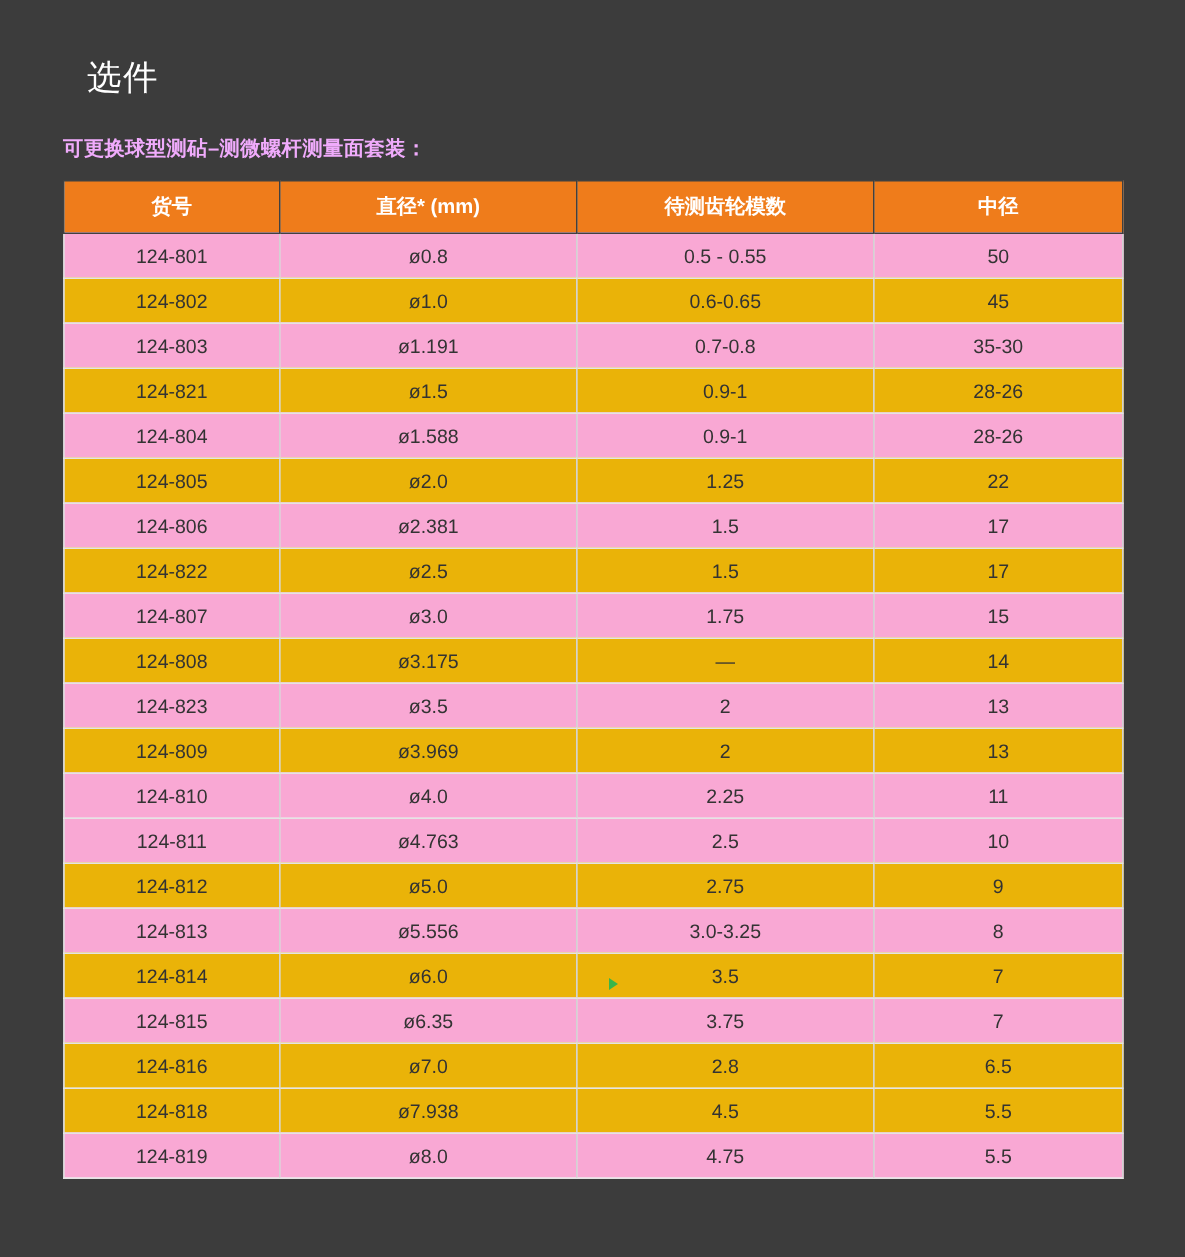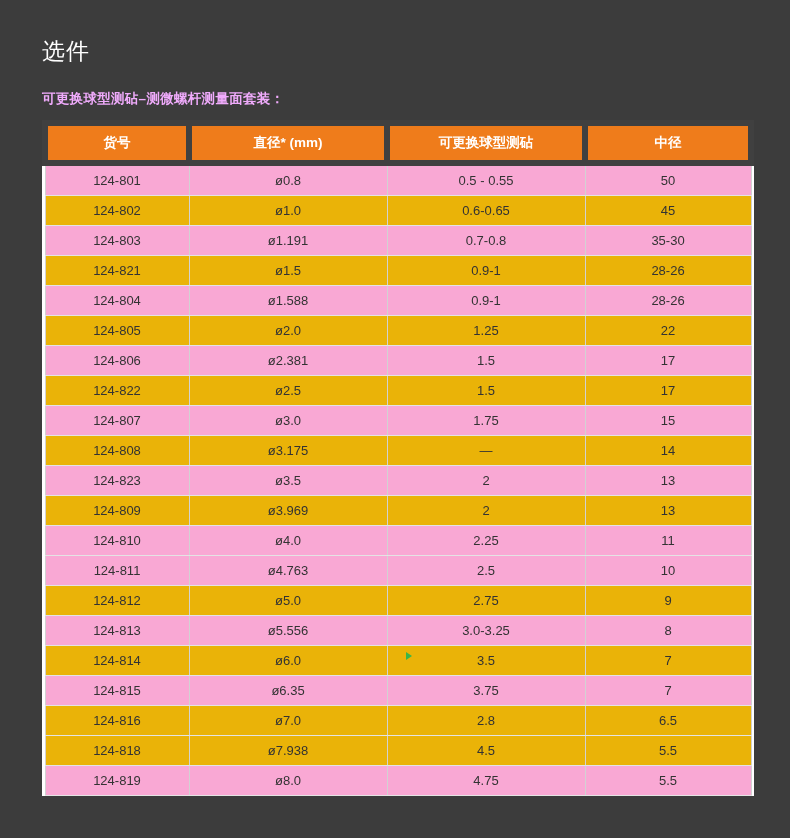--- a/index.html
+++ b/index.html
@@ -19,21 +19,21 @@
     width: 790px;
     height: 838px;
     box-sizing: border-box;
     padding: 38px 42px 0 42px;
   }
   .page-title {
     font-size: 23px;
     font-weight: normal;
     color: #ffffff;
     letter-spacing: 1px;
-    margin: 0 0 24px 0;
+    margin: 0 0 24px 16px;
     line-height: 1.2;
   }
   .subtitle {
     font-size: 13.5px;
     font-weight: bold;
     color: #f0abfc;
     margin: 0 0 12px 0;
     letter-spacing: 0.3px;
   }
   table.spec-table {
@@ -42,21 +42,21 @@
     table-layout: fixed;
     background: #ffffff;
   }
   table.spec-table th {
     background: #ef7c1b;
     color: #ffffff;
     font-size: 13.5px;
     font-weight: bold;
     height: 28px;
     text-align: center;
-    border: 6px solid #404040;
+    border: 1px solid #404040;
     padding: 3px 16px;
   }
   table.spec-table td {
     font-size: 13px;
     color: #333333;
     text-align: center;
     height: 25px;
     padding: 2px 0;
     border-left: 1px solid #d2d2d2;
     border-right: 1px solid #d2d2d2;
@@ -97,21 +97,21 @@
     <colgroup>
       <col class="col-1">
       <col class="col-2">
       <col class="col-3">
       <col class="col-4">
     </colgroup>
     <thead>
       <tr>
         <th>货号</th>
         <th>直径* (mm)</th>
-        <th>可更换球型测砧</th>
+        <th>待测齿轮模数</th>
         <th>中径</th>
       </tr>
     </thead>
     <tbody id="table-body">
         <tr class="row-even">
           <td>124-801</td>
           <td>ø0.8</td>
           <td>0.5 - 0.55</td>
           <td>50</td>
         </tr>

